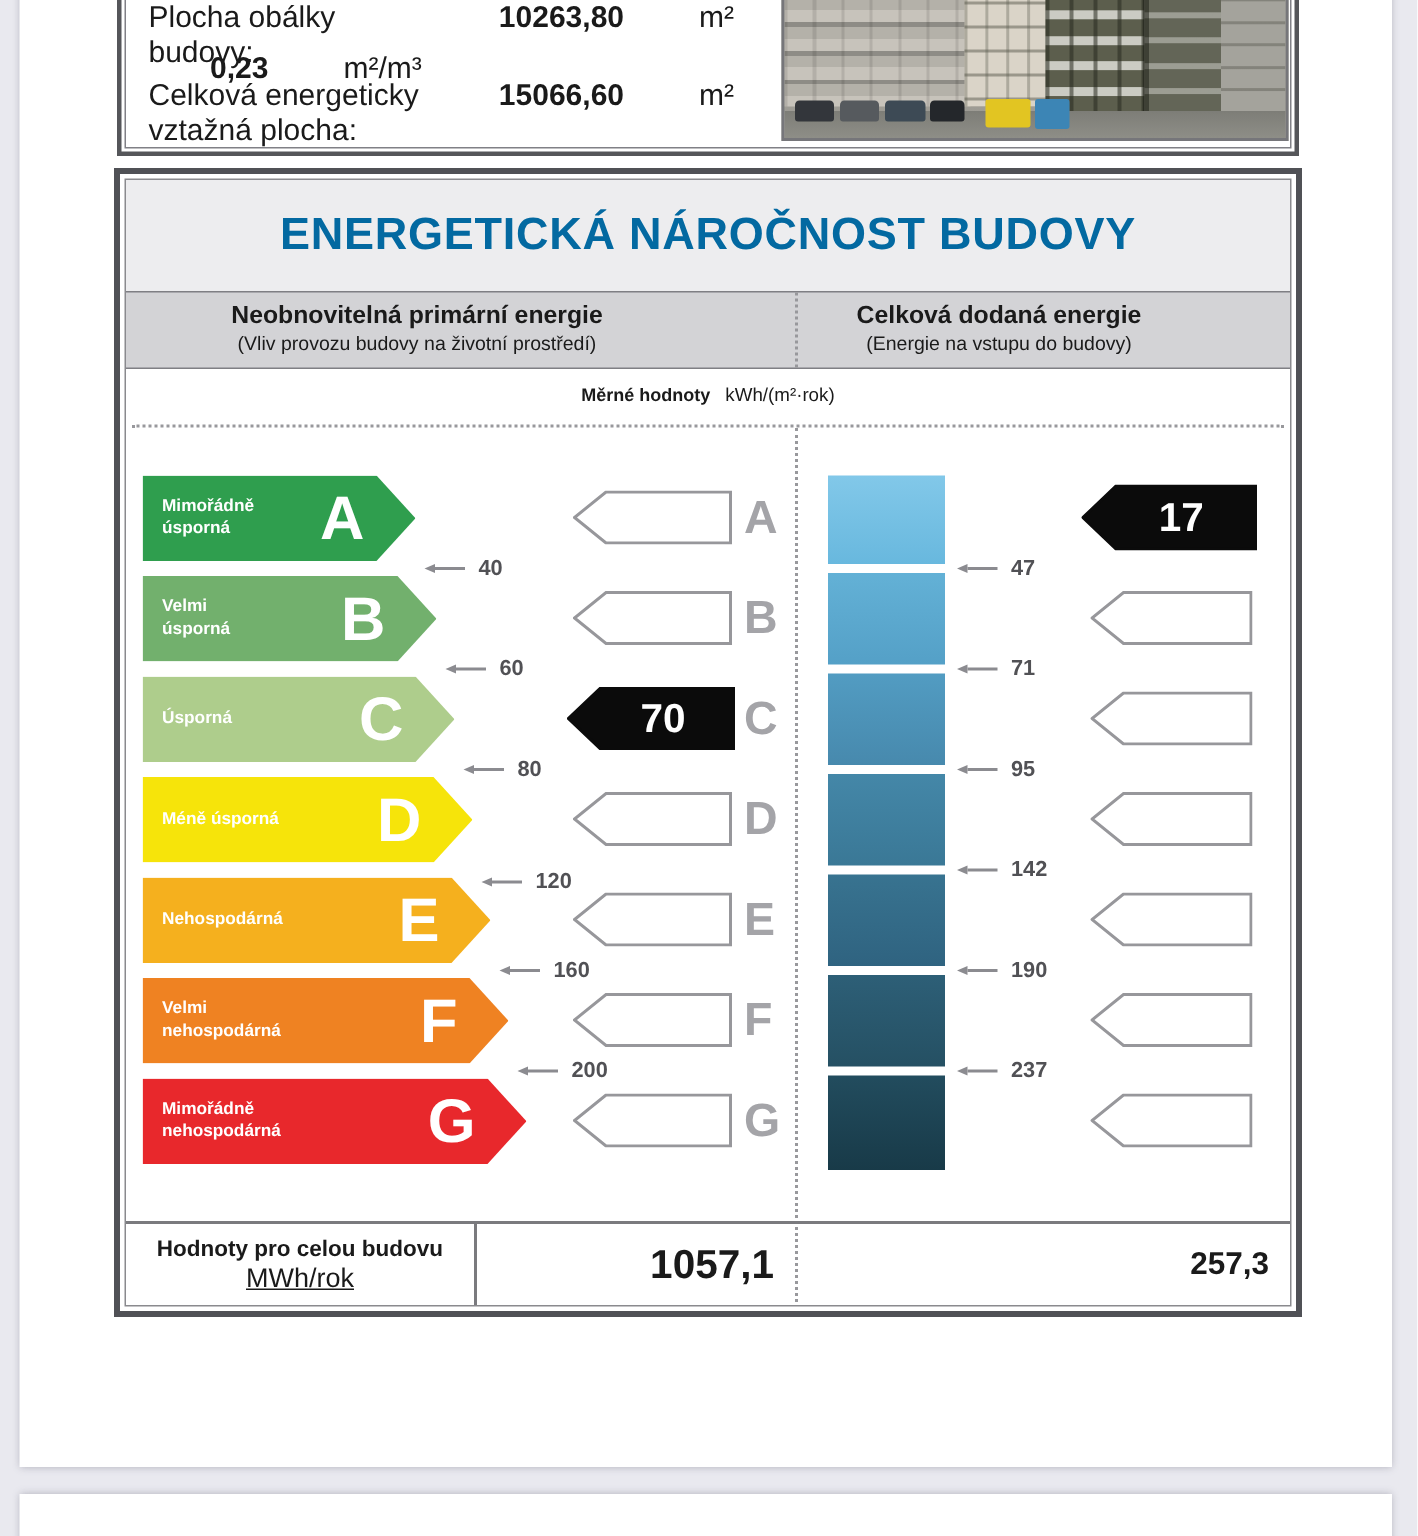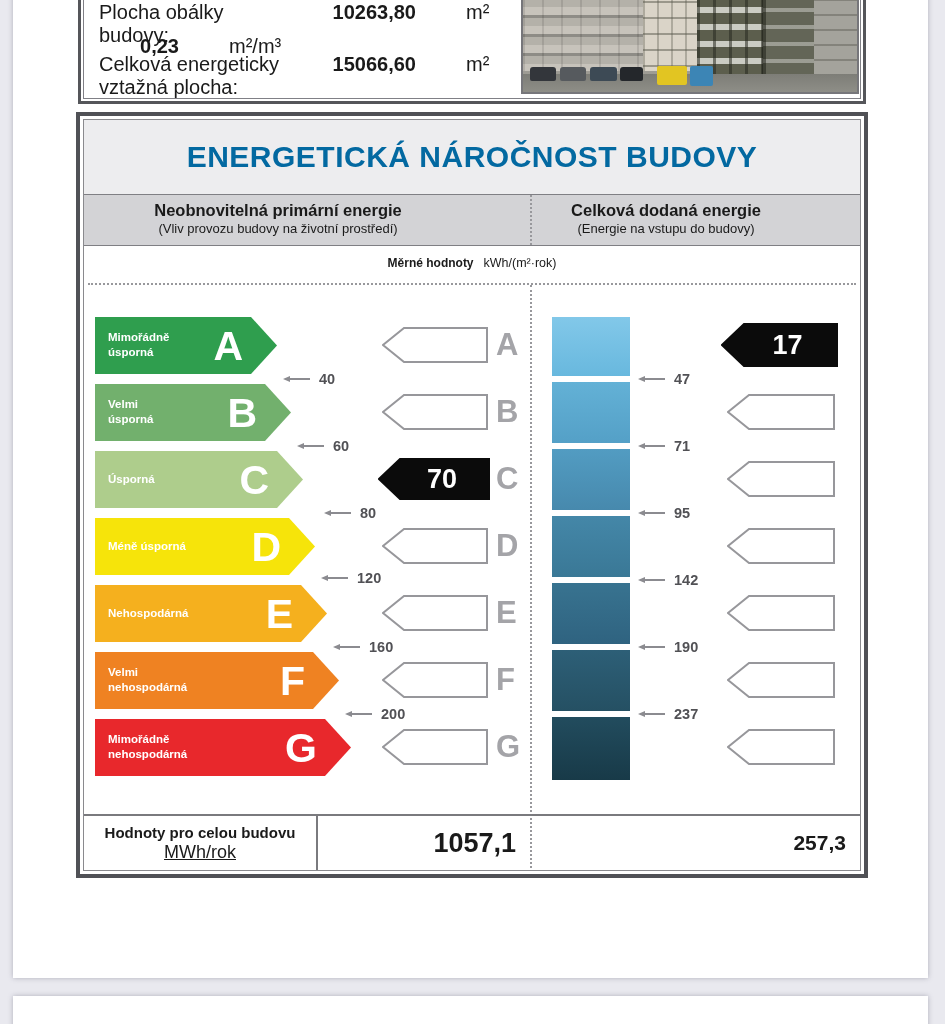--- a/index.html
+++ b/index.html
@@ -248,26 +248,26 @@
         <div class="tick" style="left:199px;top:251px;">
             <span class="head"></span>
             <span class="line"></span>
             <span class="num">40</span>
           </div>
         <div class="tick" style="left:213px;top:318px;">
             <span class="head"></span>
             <span class="line"></span>
             <span class="num">60</span>
           </div>
-        <div class="tick" style="left:240px;top:385px;">
+        <div class="tick" style="left:225px;top:385px;">
             <span class="head"></span>
             <span class="line"></span>
             <span class="num">80</span>
           </div>
-        <div class="tick" style="left:237px;top:450px;">
+        <div class="tick" style="left:237px;top:460px;">
             <span class="head"></span>
             <span class="line"></span>
             <span class="num">120</span>
           </div>
         <div class="tick" style="left:249px;top:519px;justify-content:center;">
             <span class="head"></span>
             <span class="line"></span>
             <span class="num">160</span>
           </div>
         <div class="tick" style="left:261px;top:586px;">

